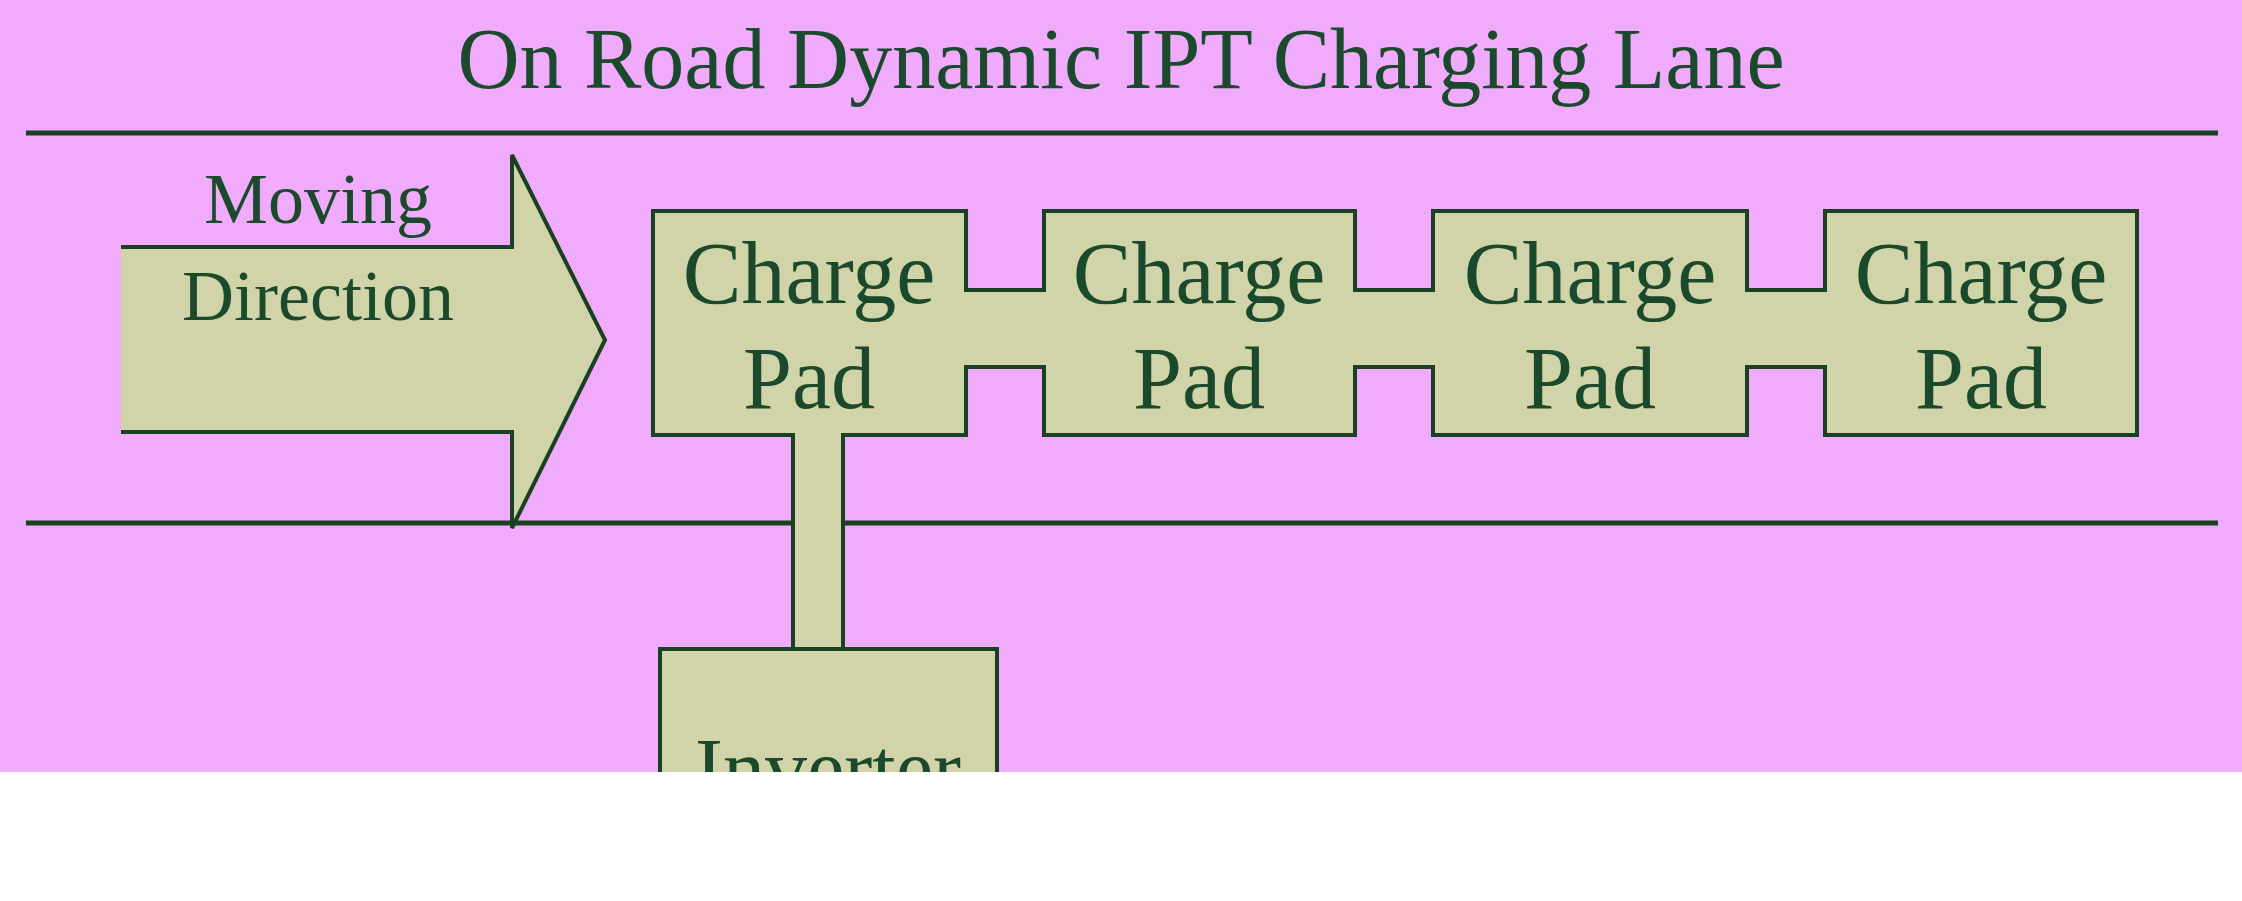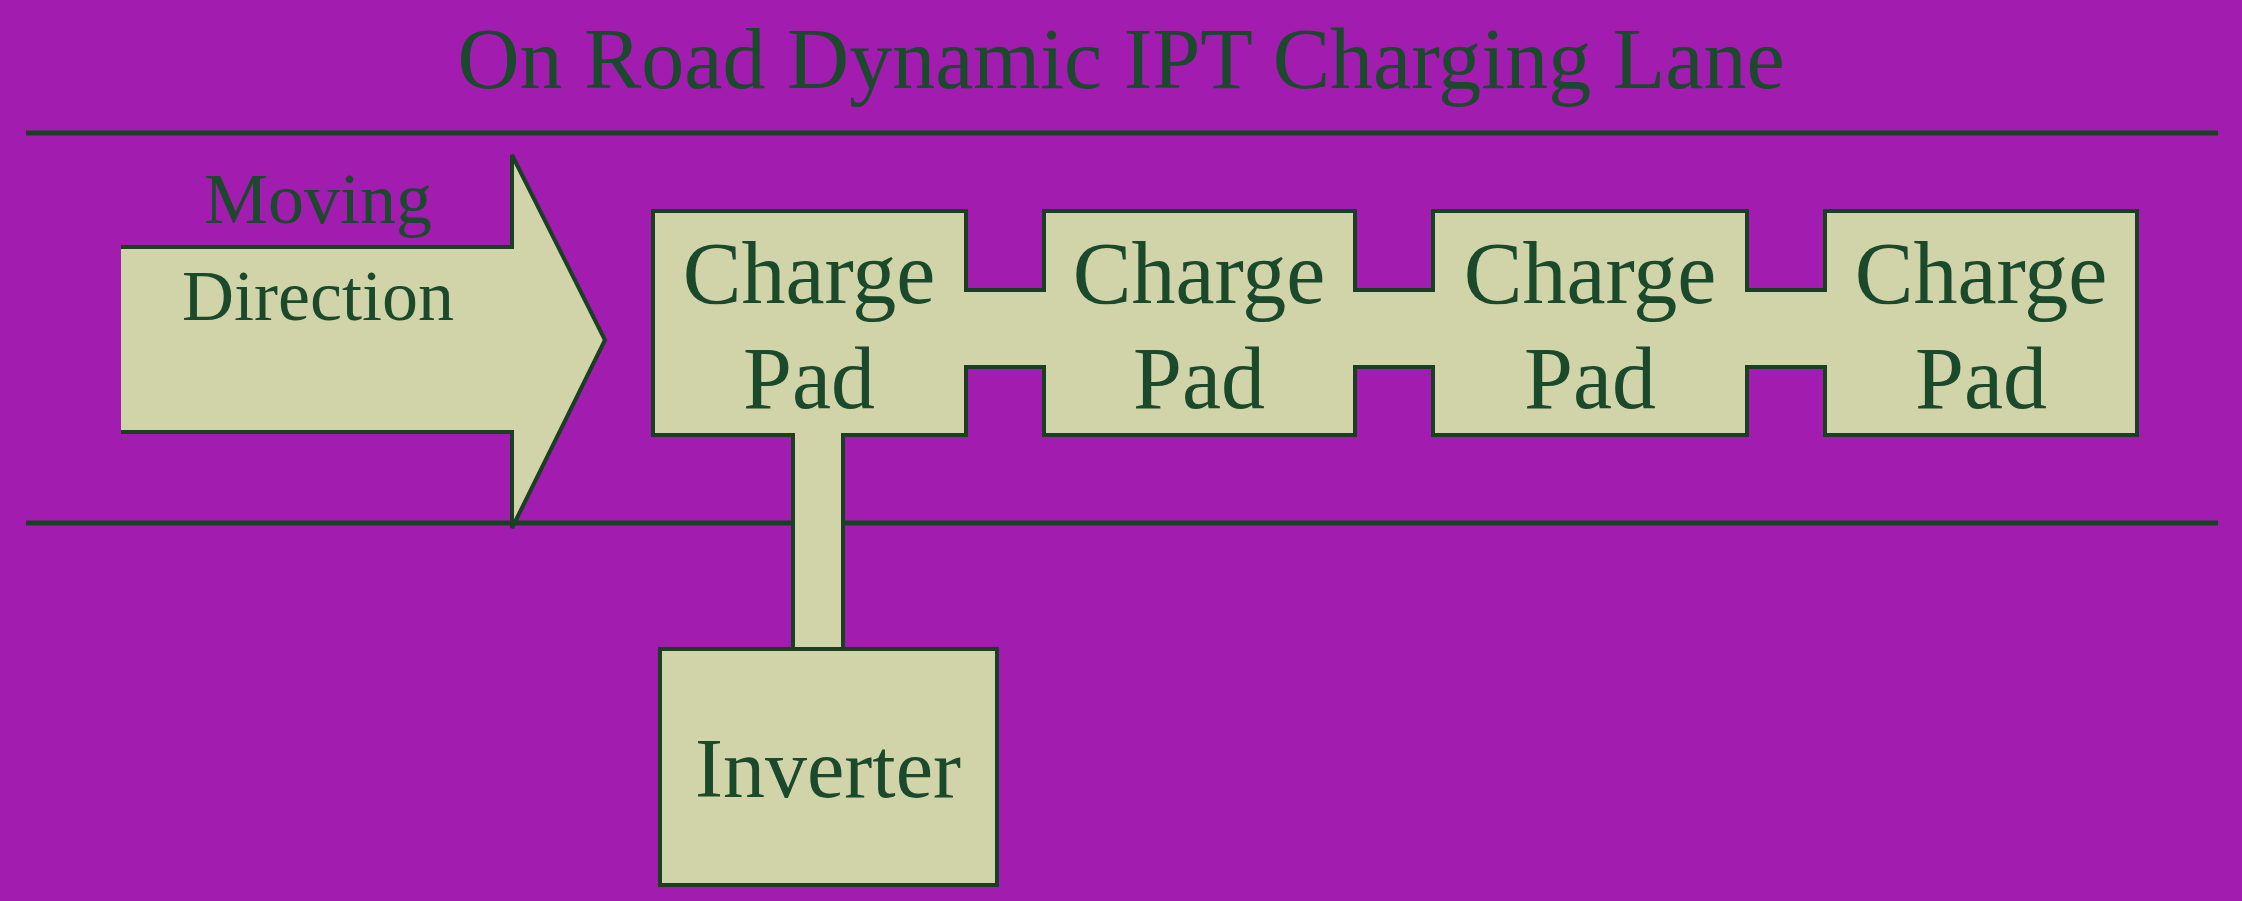--- a/index.html
+++ b/index.html
@@ -7,22 +7,22 @@
     margin: 0;
     padding: 0;
     background: #ffffff;
   }
   body {
     font-family: "Liberation Serif", "DejaVu Serif", serif;
   }
   #stage {
     position: relative;
     width: 2242px;
-    height: 901px;
-    background: #a21caf;
+    height: 772px;
+    background: #f0abfc;
     overflow: hidden;
     text-decoration: underline;
   }
   #diagram-svg {
     position: absolute;
     left: 0;
     top: 0;
     width: 2242px;
     height: 901px;
     display: block;

